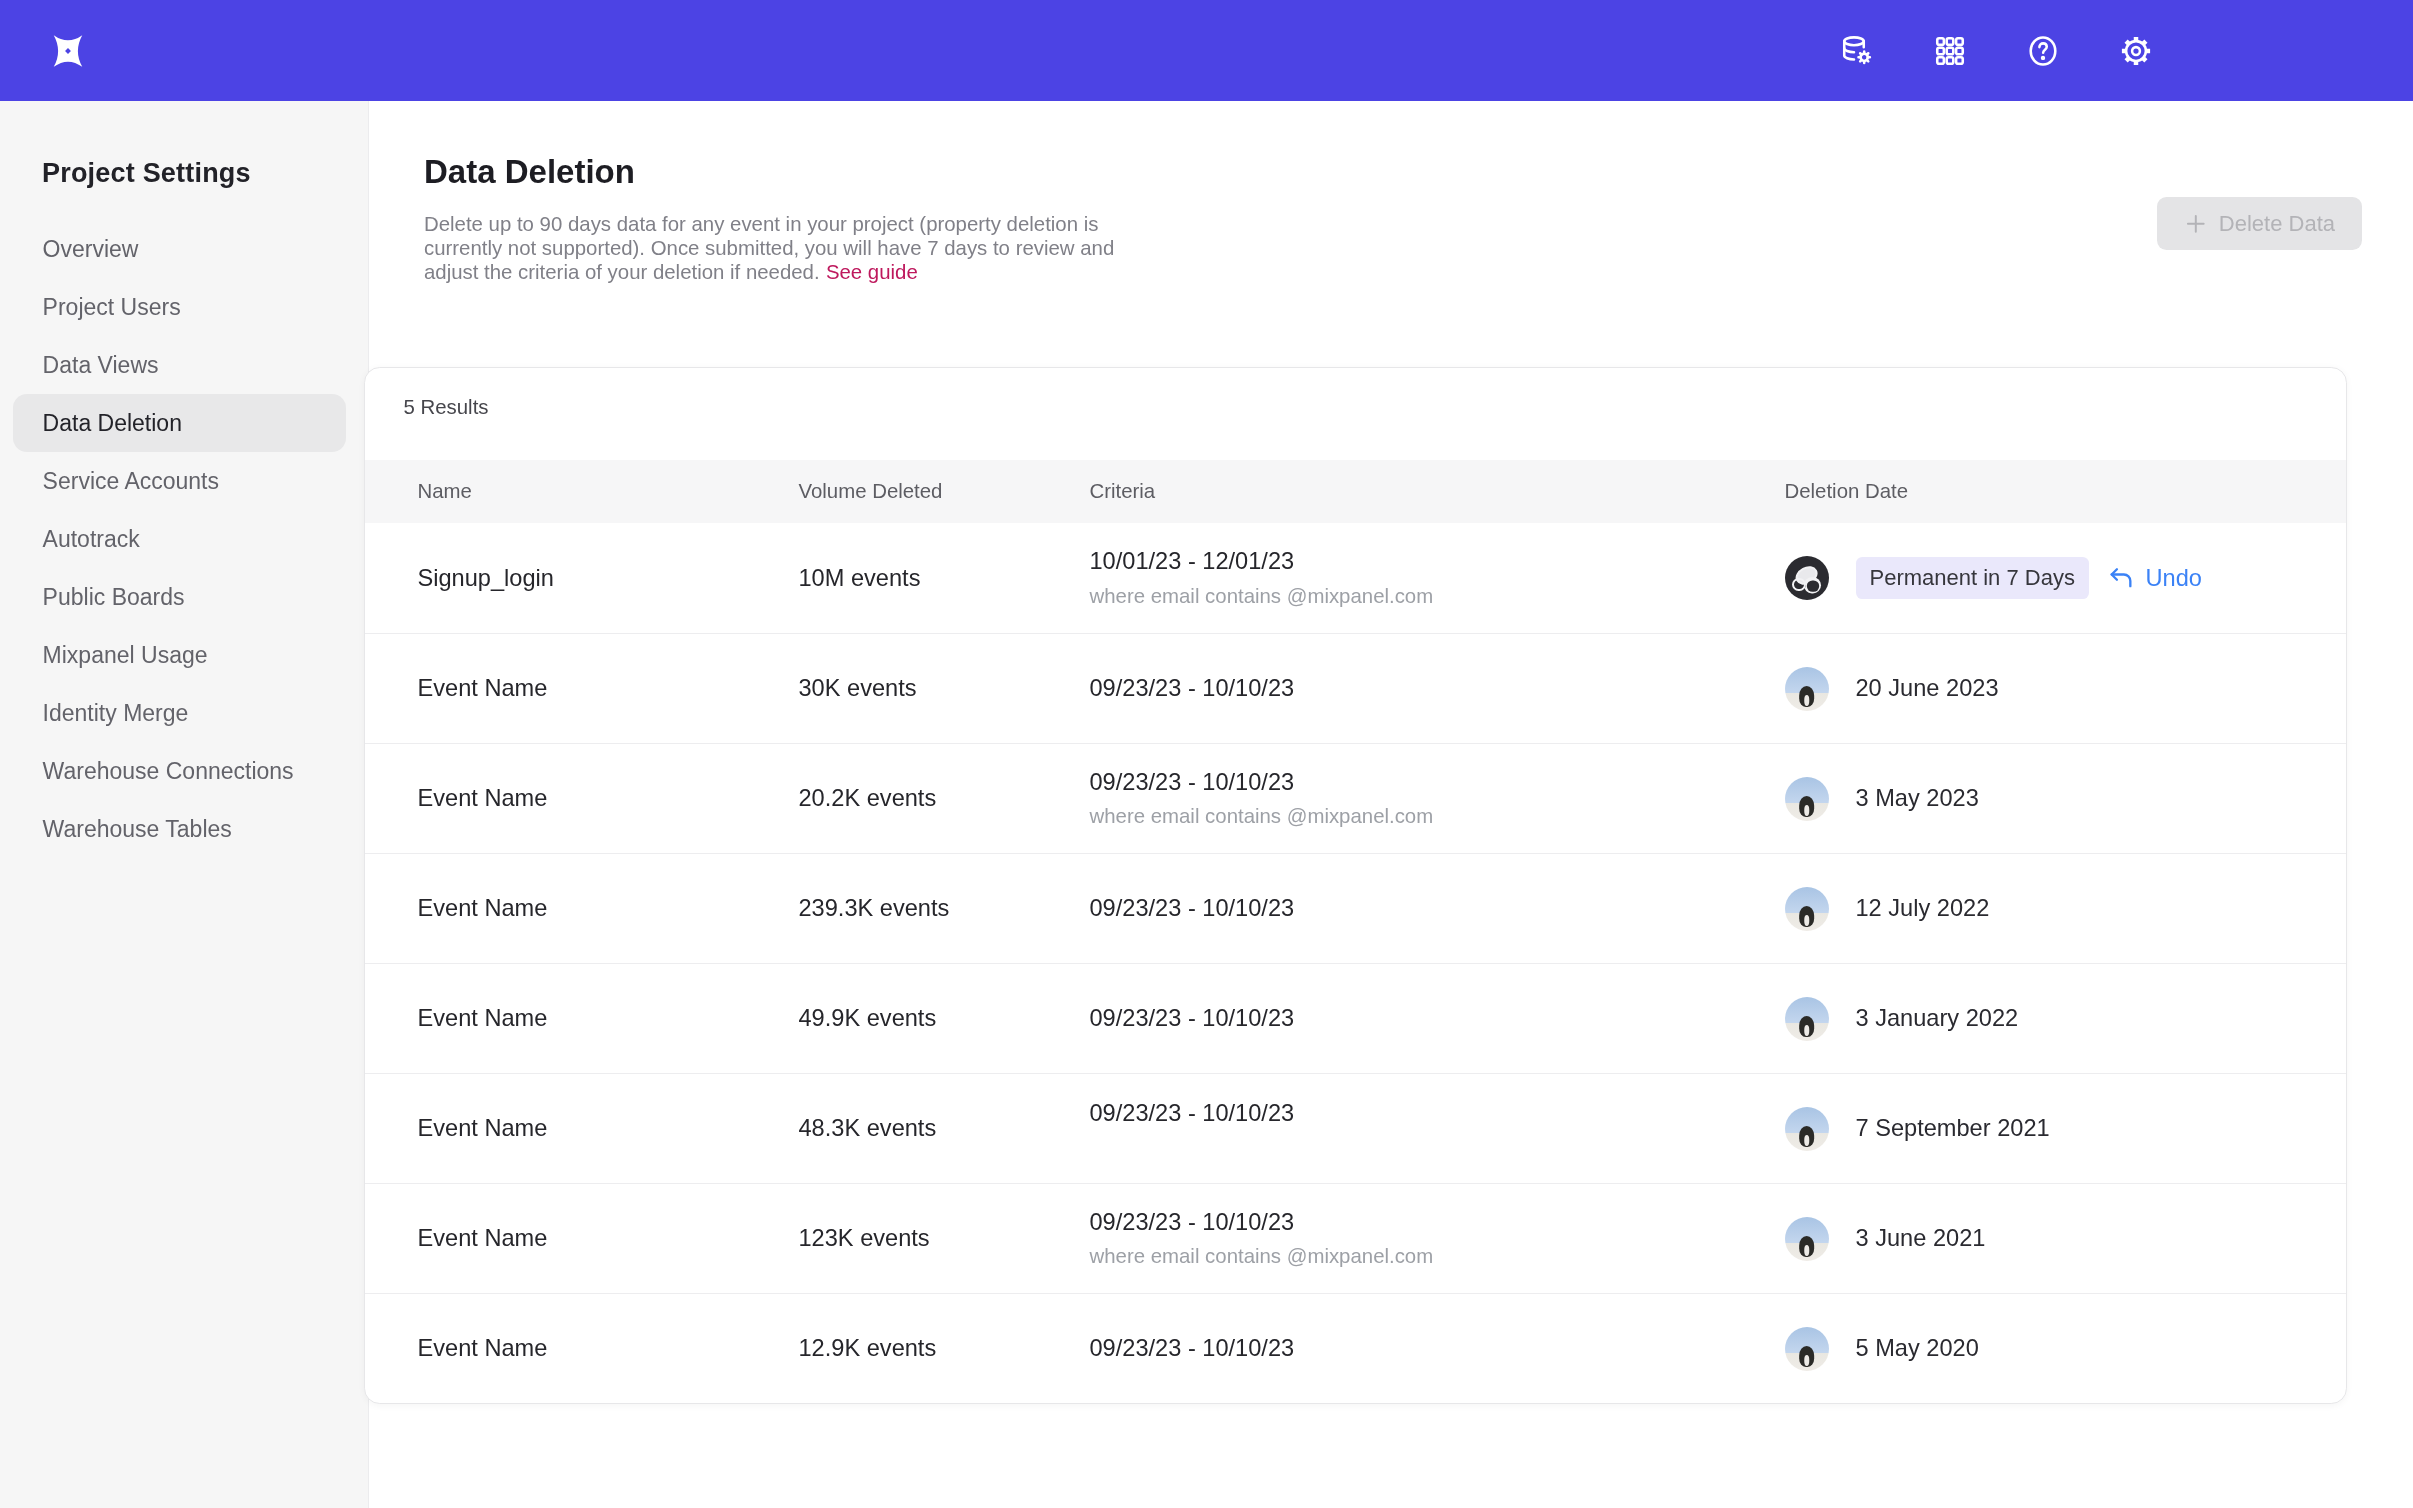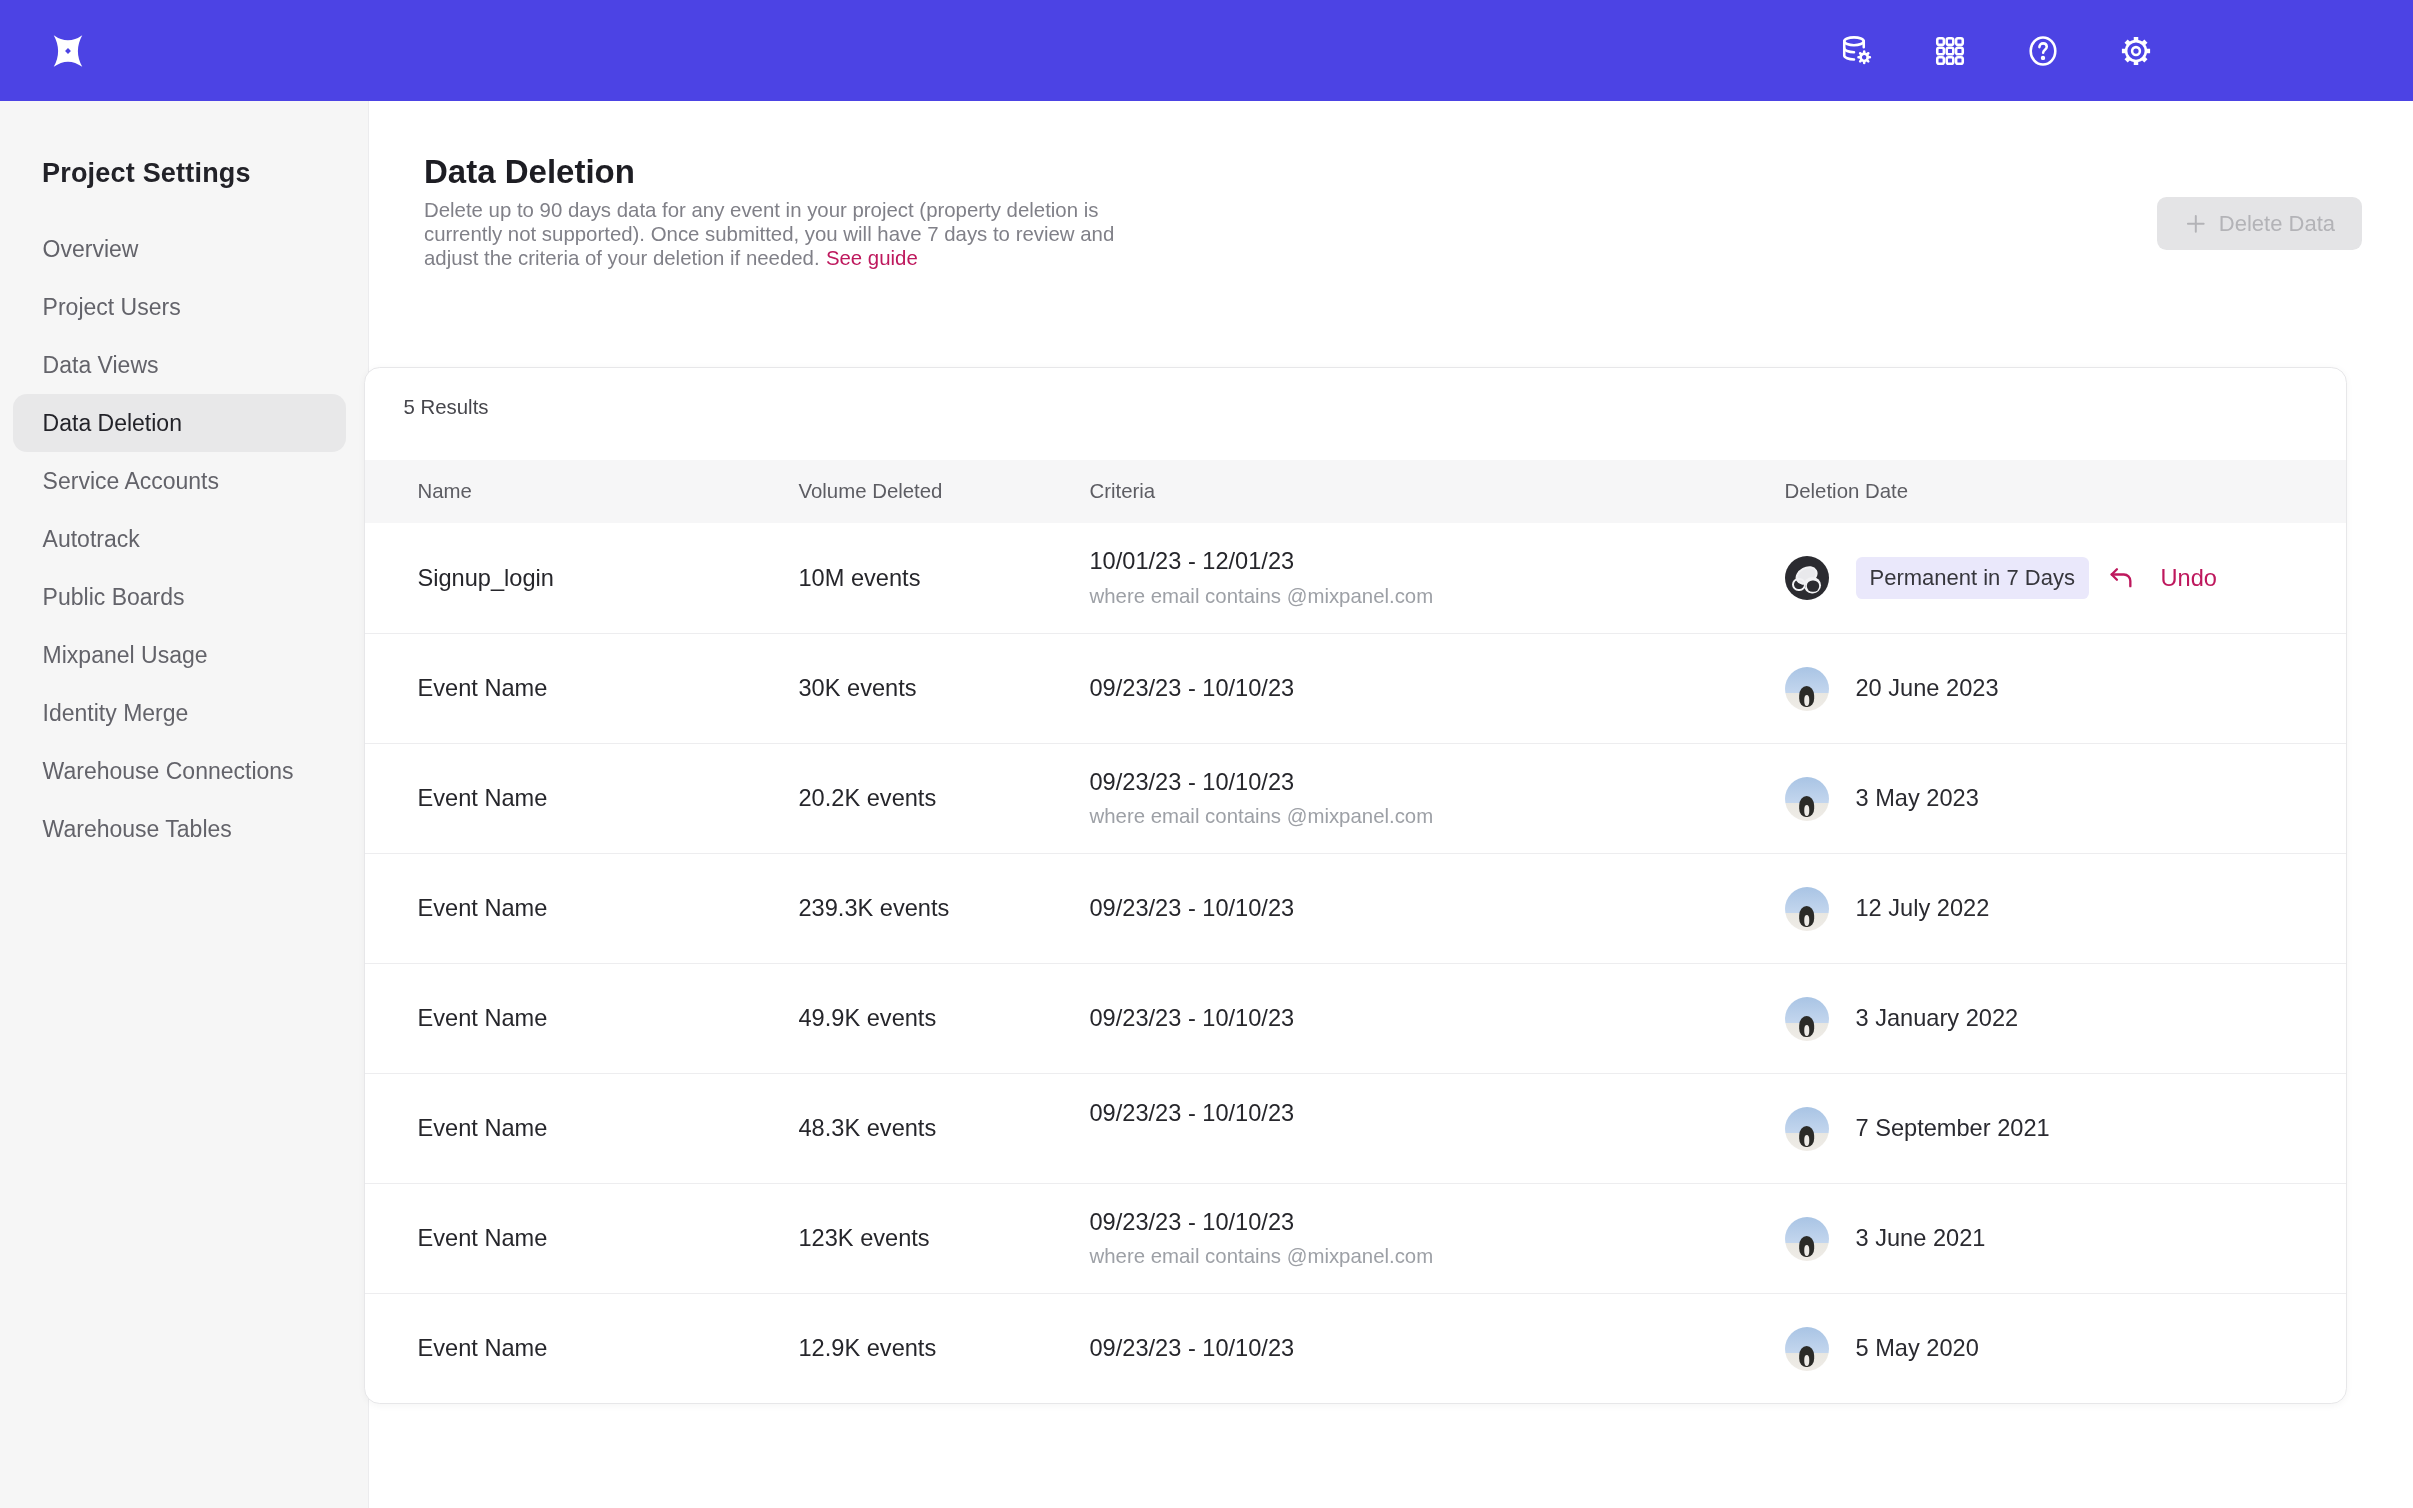--- a/index.html
+++ b/index.html
@@ -44,21 +44,21 @@
     margin:0 22px 0 12.6px; padding-left:30px;
     font-size:23px; color:#63636a; border-radius:14px; cursor:pointer;
   }
   .side-item.active {
     background:#e8e8e9; color:#232329; font-weight:500;
   }
 
   
   .main { flex:1; position:relative; padding:52px 0 0 55px; }
   .page-title { font-size:33px; font-weight:700; color:#1d1d23; }
-  .page-desc { margin-top:7px; font-size:20.4px; line-height:24px; color:#808088; }
+  .page-desc { margin-top:21px; font-size:20.4px; line-height:24px; color:#808088; }
   .page-desc .line { display:block; }
   .page-desc .line-inline { display:inline; }
   .see-guide { color:#be185d; text-decoration:none; margin-left:6.3px; cursor:pointer; }
 
   .delete-btn {
     position:absolute; top:96px; right:51px;
     height:53px; padding:0 27px; border:none; border-radius:9.4px;
     background:#e4e4e6; color:#b3b3b7;
     font-size:22px; font-family:inherit;
     display:flex; align-items:center; gap:11px; cursor:default;
@@ -117,23 +117,23 @@
   }
   .badge {
     display:inline-flex; align-items:center; height:42px; padding:0 14px;
     background:#eae8fb; border-radius:6.3px; font-size:22px; color:#36363c;
     white-space:nowrap;
   }
   .date-text { font-size:23.6px; color:#2a2a30; white-space:nowrap; }
 
   .undo-cell { display:flex; align-items:center; }
   .undo-btn {
-    display:flex; align-items:center; gap:26px;
+    display:flex; align-items:center; gap:11px;
     background:none; border:none; cursor:pointer;
-    font-size:23.6px; color:#be185d; font-family:inherit; padding:0;
+    font-size:23.6px; color:#3b82f6; font-family:inherit; padding:0;
   }
   .undo-btn svg { width:28px; height:28px; }
 </style>
 </head>
 <body>
 
 <header class="topbar">
   <div class="logo" title="mixpanel-logo">
     <svg viewBox="0 0 24 24">
       <path fill="#ffffff" d="M3 2 Q12 8.5 21 2 Q15.5 12 21 22 Q12 15.5 3 22 Q8.5 12 3 2 Z"></path>

